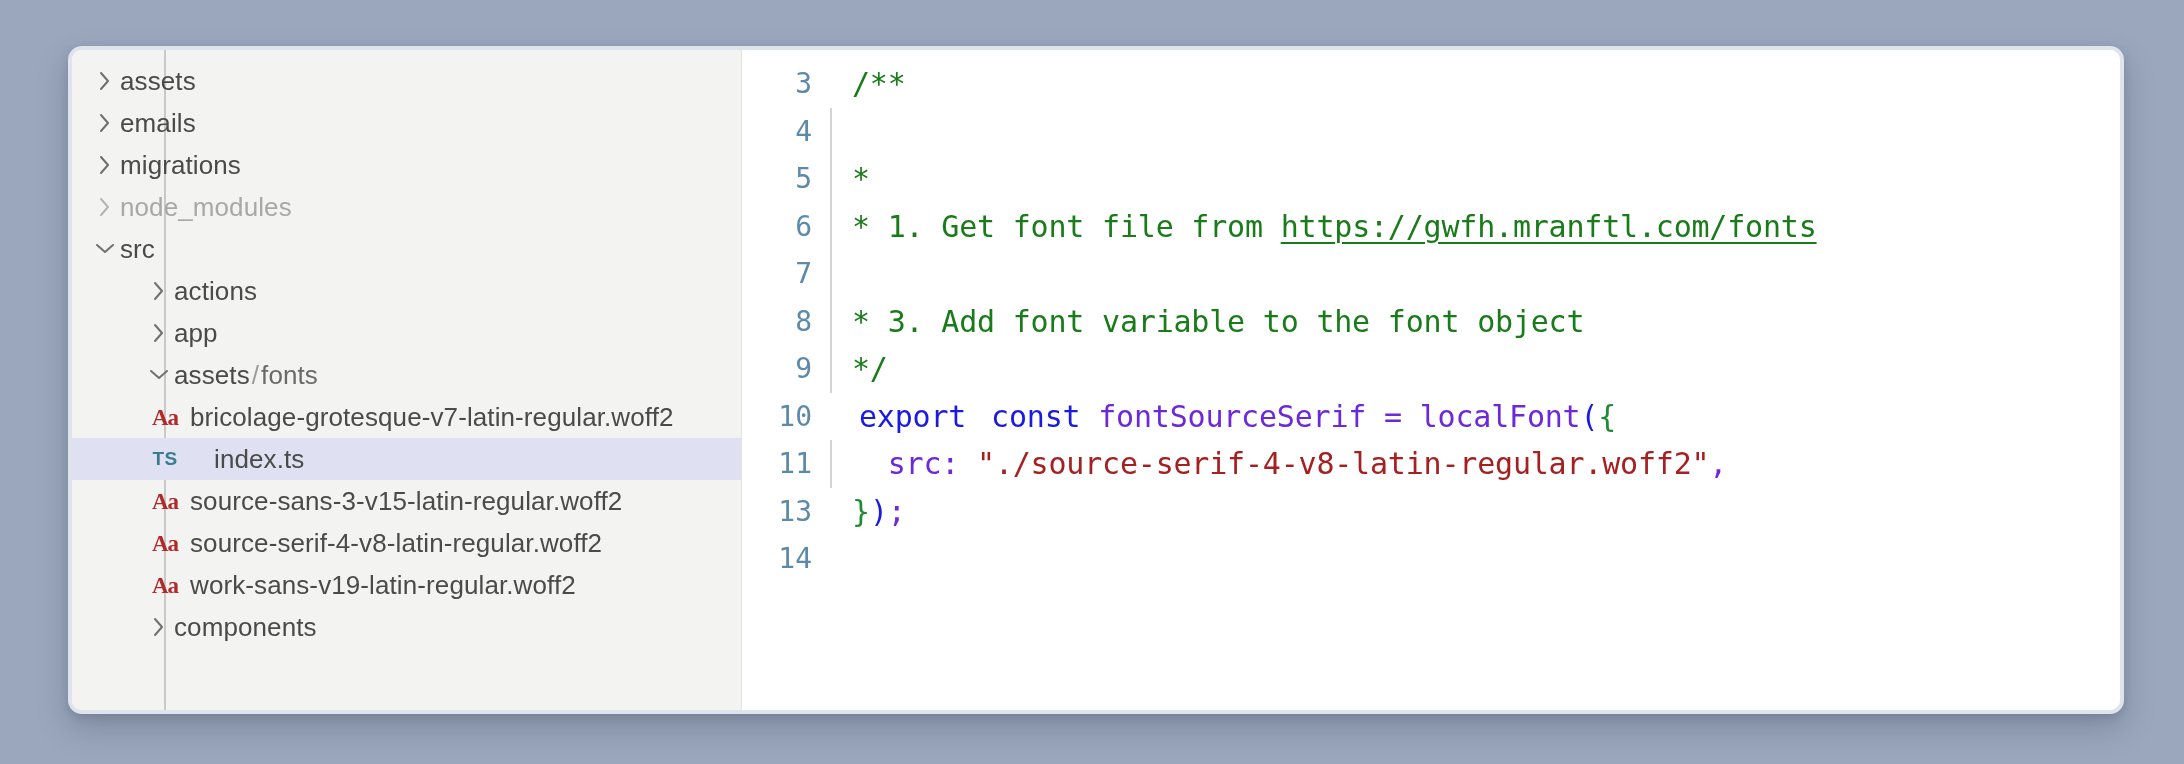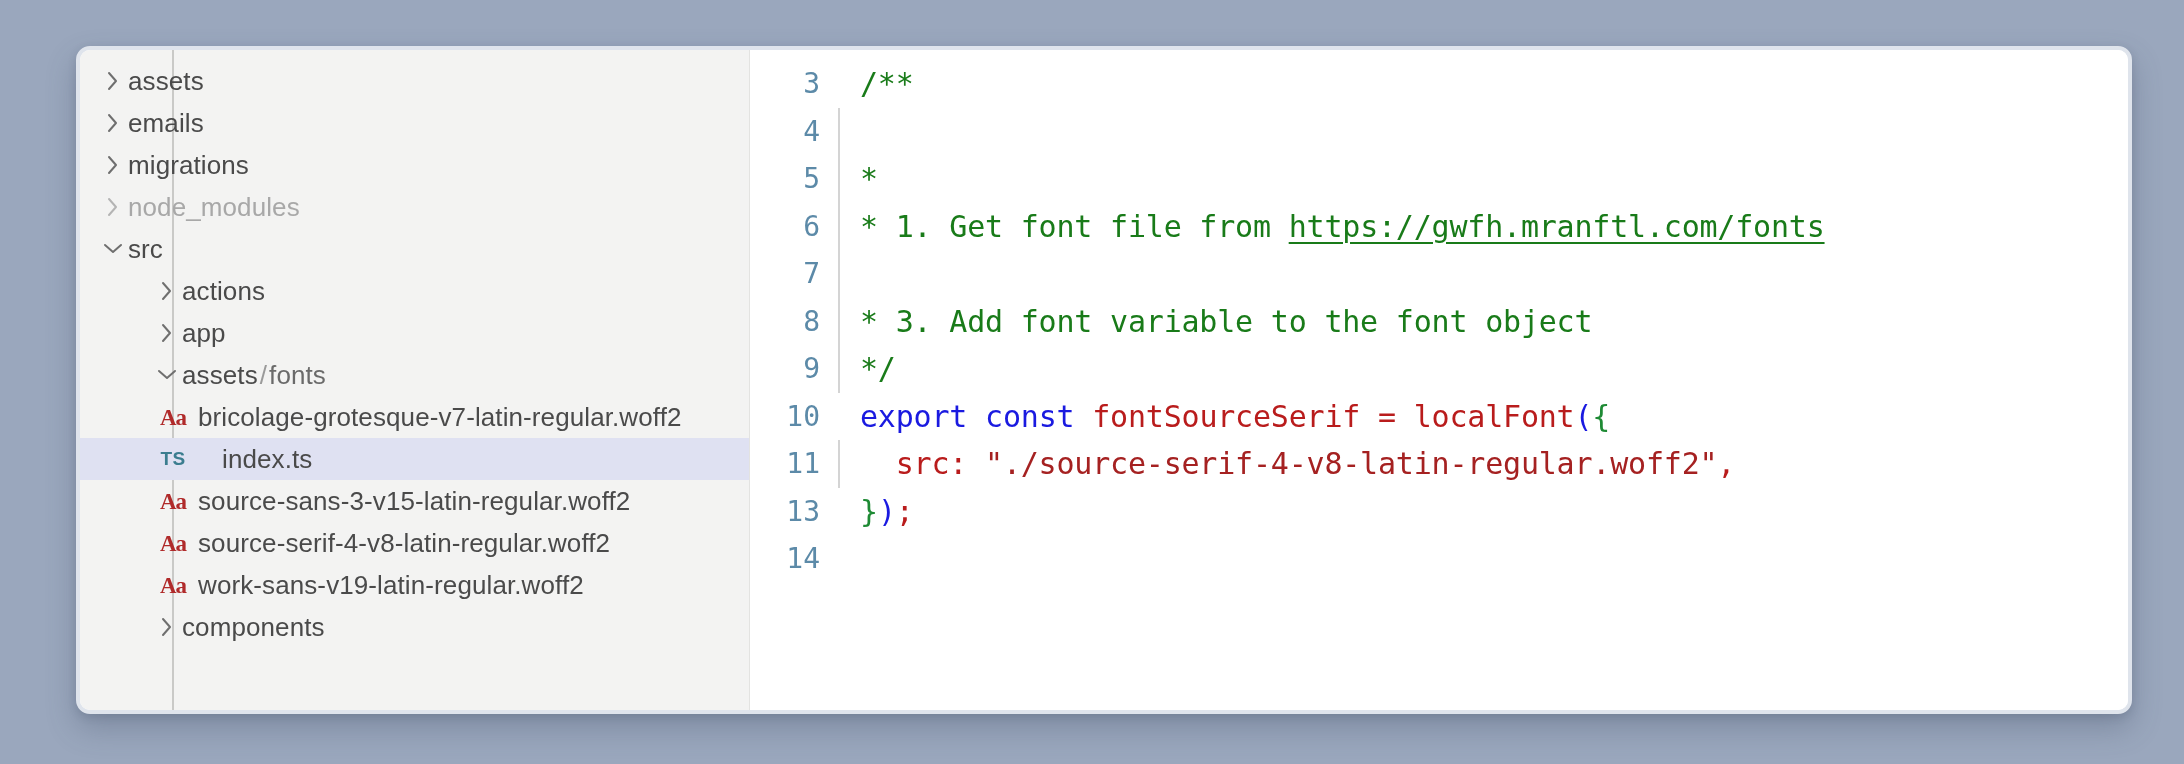--- a/index.html
+++ b/index.html
@@ -11,21 +11,21 @@
   }
 
   body {
     background: #9aa7bd;
     font-family: "Liberation Sans", sans-serif;
     -webkit-font-smoothing: antialiased;
   }
 
   #window {
     position: absolute;
-    left: 76px;
+    left: 68px;
     top: 46px;
     width: 2056px;
     height: 668px;
     border-radius: 14px;
     background: #ffffff;
     border: 4px solid #dfe4ec;
     box-shadow: 0 14px 30px rgba(60, 72, 95, 0.30),
                 0 3px 8px rgba(60, 72, 95, 0.18);
     overflow: hidden;
     display: flex;
@@ -152,22 +152,22 @@
   .code-text {
     flex: 1 1 auto;
     font-family: "DejaVu Sans Mono", monospace;
     font-size: 30px;
     color: #1d1d1d;
     letter-spacing: -0.2px;
   }
 
   .tk-comment { color: #197b19; }
   .tk-link { color: #197b19; text-decoration: underline; text-underline-offset: 5px; text-decoration-thickness: 2px; }
-  .tk-keyword { color: #1a1ae0; }
-  .tk-plain { color: #b91c1c; }
+  .tk-keyword { color: #1a1ae0; margin-left: 7px; }
+  .tk-plain { color: #6d28d9; }
   .tk-string { color: #a52121; }
   .tk-paren-blue { color: #1a1ae0; }
   .tk-brace-green { color: #1e8a34; }
 </style>
 </head>
 <body>
 
 <div id="window">
 
   <div id="sidebar">

